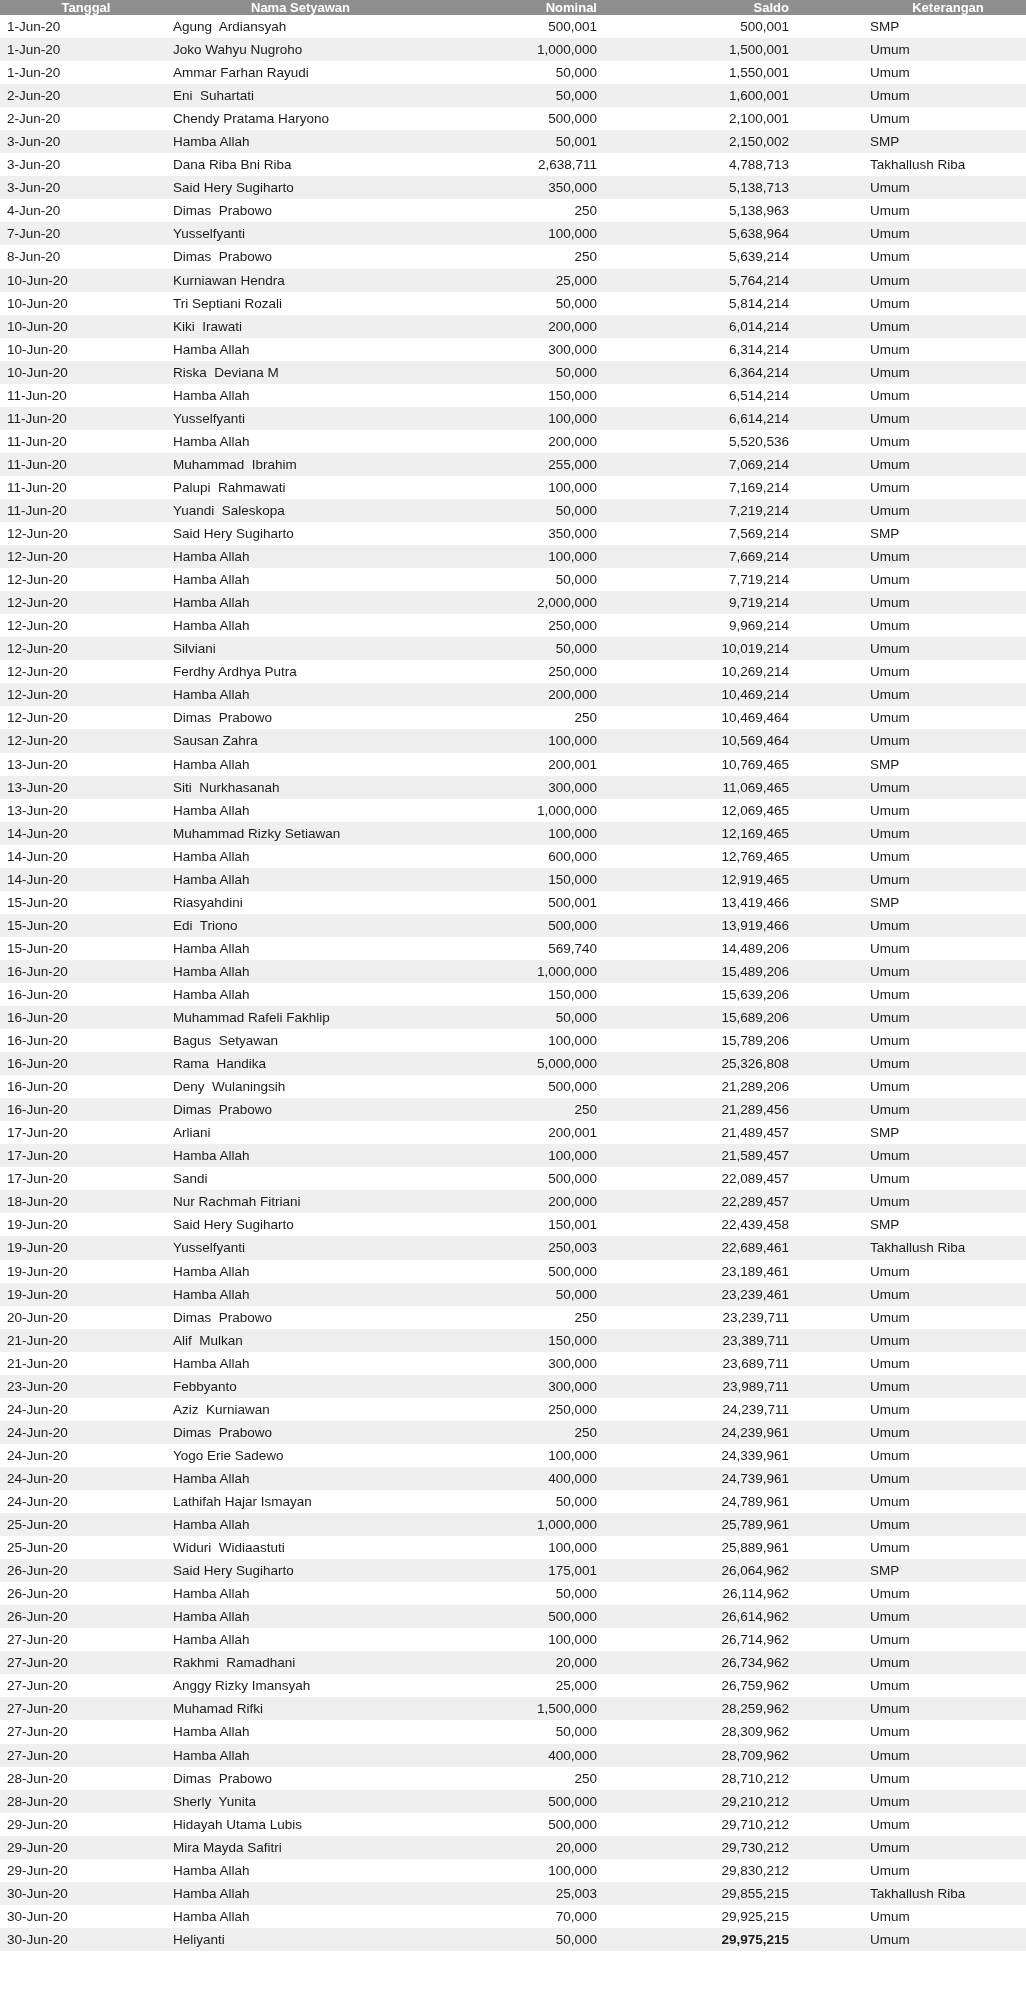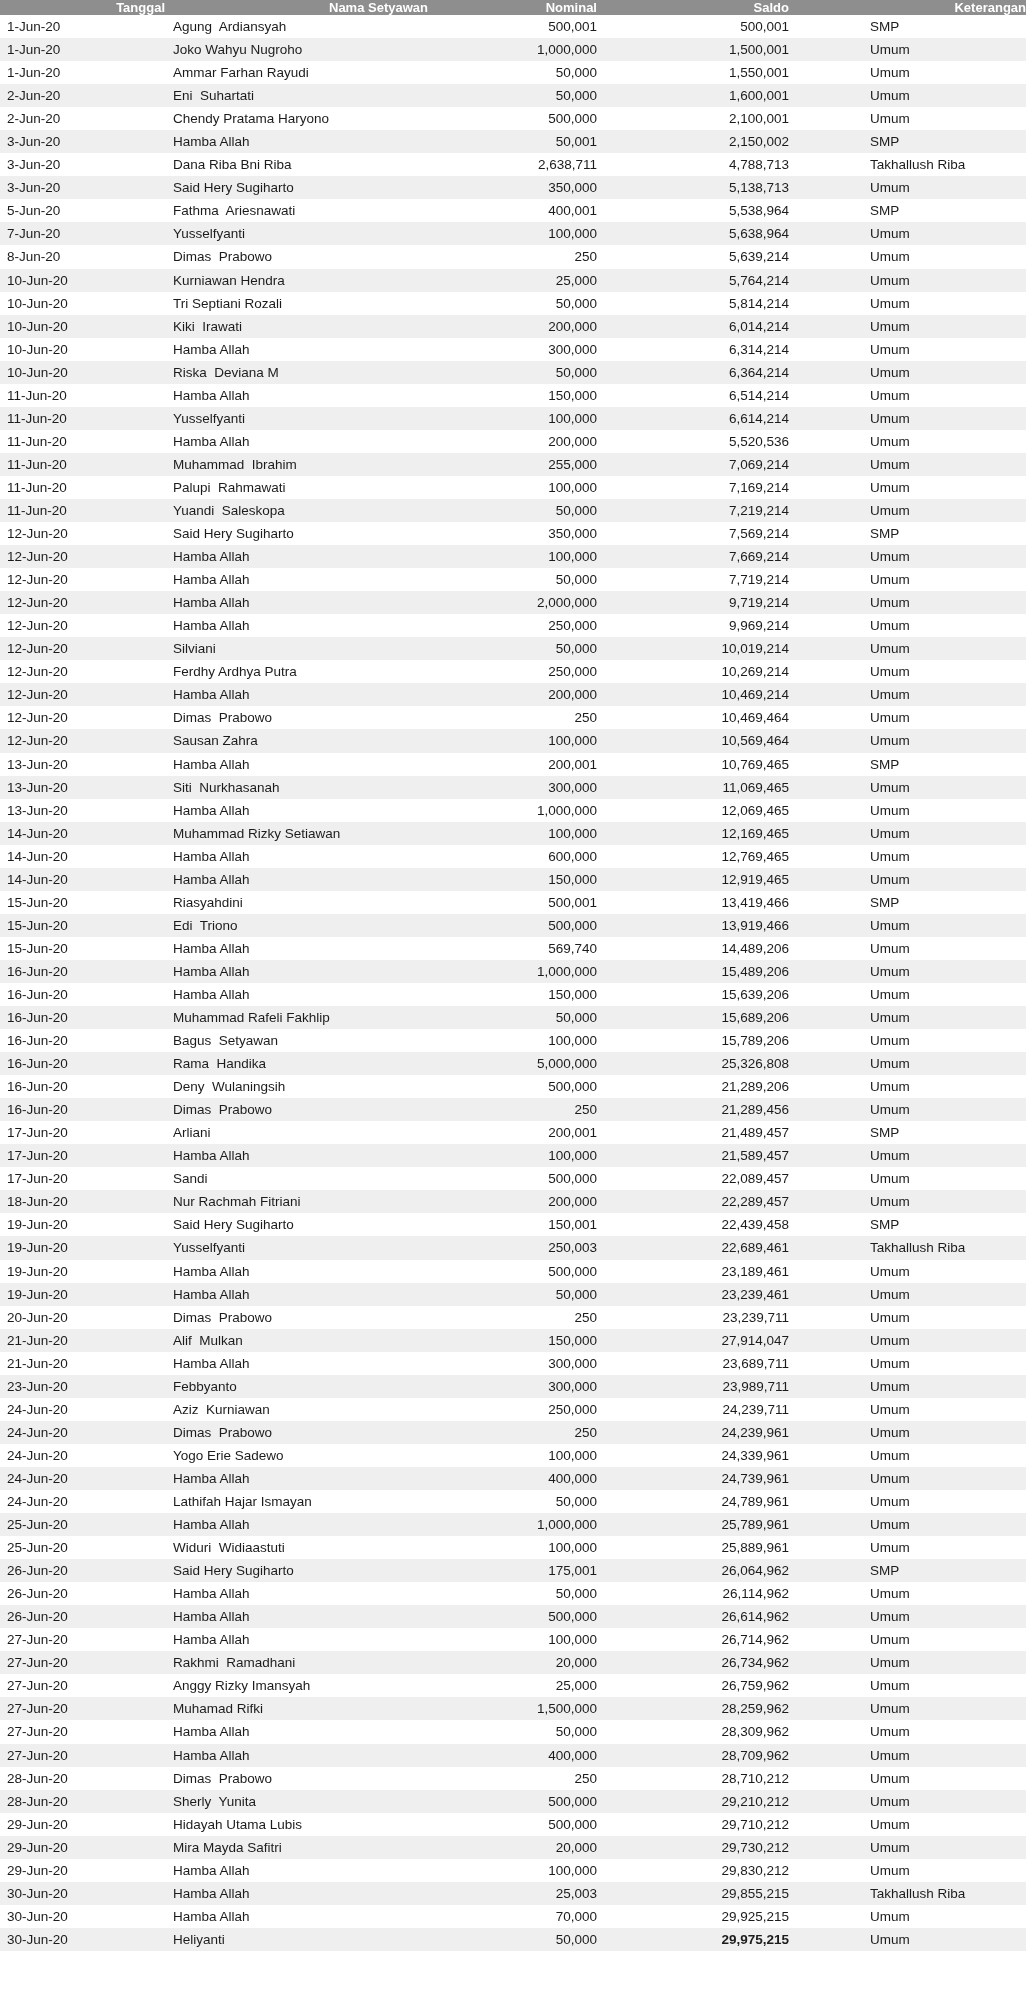--- a/index.html
+++ b/index.html
@@ -15,21 +15,21 @@
     border-collapse: collapse;
     table-layout: fixed;
   }
   thead th {
     background: #8e8e8e;
     color: #ffffff;
     font-size: 13px;
     font-weight: 700;
     height: 15px;
     line-height: 15px;
-    text-align: right;
+    text-align: center;
     padding: 0;
     overflow: hidden;
     white-space: pre;
   }
   tbody td {
     height: 23.05px;
     line-height: 23.05px;
     font-size: 13.5px;
     color: #1c1c1c;
     padding: 0;
@@ -115,25 +115,25 @@
     <td class="c-ket">Takhallush Riba</td>
   </tr>
       <tr>
     <td class="c-date">3-Jun-20</td>
     <td class="c-name">Said Hery Sugiharto</td>
     <td class="c-num">350,000</td>
     <td class="c-num">5,138,713</td>
     <td class="c-ket">Umum</td>
   </tr>
       <tr>
-    <td class="c-date">5-Jun-20</td>
-    <td class="c-name">Fathma  Ariesnawati</td>
-    <td class="c-num">400,001</td>
-    <td class="c-num">5,538,964</td>
-    <td class="c-ket">SMP</td>
+    <td class="c-date">4-Jun-20</td>
+    <td class="c-name">Dimas  Prabowo</td>
+    <td class="c-num">250</td>
+    <td class="c-num">5,138,963</td>
+    <td class="c-ket">Umum</td>
   </tr>
       <tr>
     <td class="c-date">7-Jun-20</td>
     <td class="c-name">Yusselfyanti</td>
     <td class="c-num">100,000</td>
     <td class="c-num">5,638,964</td>
     <td class="c-ket">Umum</td>
   </tr>
       <tr>
     <td class="c-date">8-Jun-20</td>
@@ -461,21 +461,21 @@
     <td class="c-date">20-Jun-20</td>
     <td class="c-name">Dimas  Prabowo</td>
     <td class="c-num">250</td>
     <td class="c-num">23,239,711</td>
     <td class="c-ket">Umum</td>
   </tr>
       <tr>
     <td class="c-date">21-Jun-20</td>
     <td class="c-name">Alif  Mulkan</td>
     <td class="c-num">150,000</td>
-    <td class="c-num">27,914,047</td>
+    <td class="c-num">23,389,711</td>
     <td class="c-ket">Umum</td>
   </tr>
       <tr>
     <td class="c-date">21-Jun-20</td>
     <td class="c-name">Hamba Allah</td>
     <td class="c-num">300,000</td>
     <td class="c-num">23,689,711</td>
     <td class="c-ket">Umum</td>
   </tr>
       <tr>

